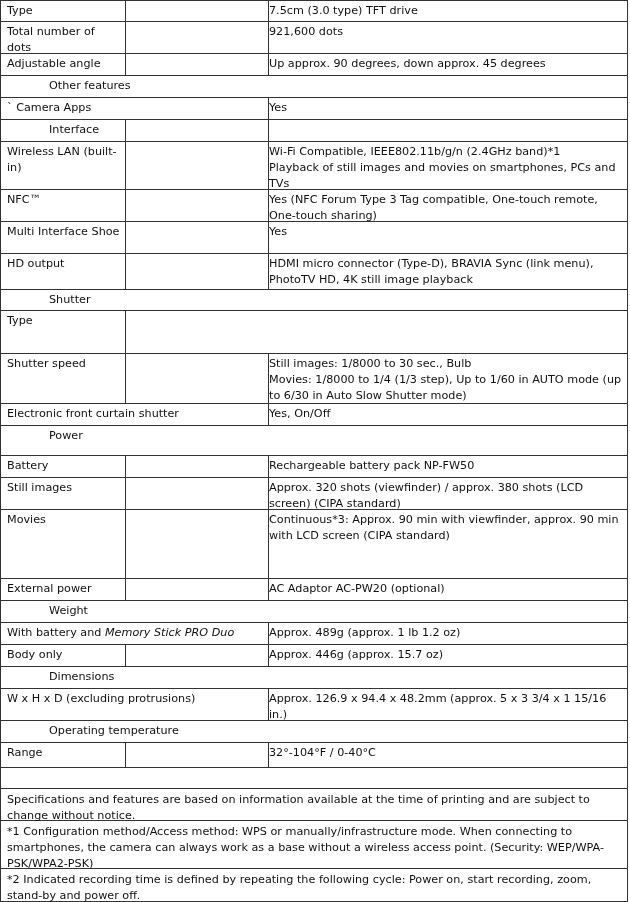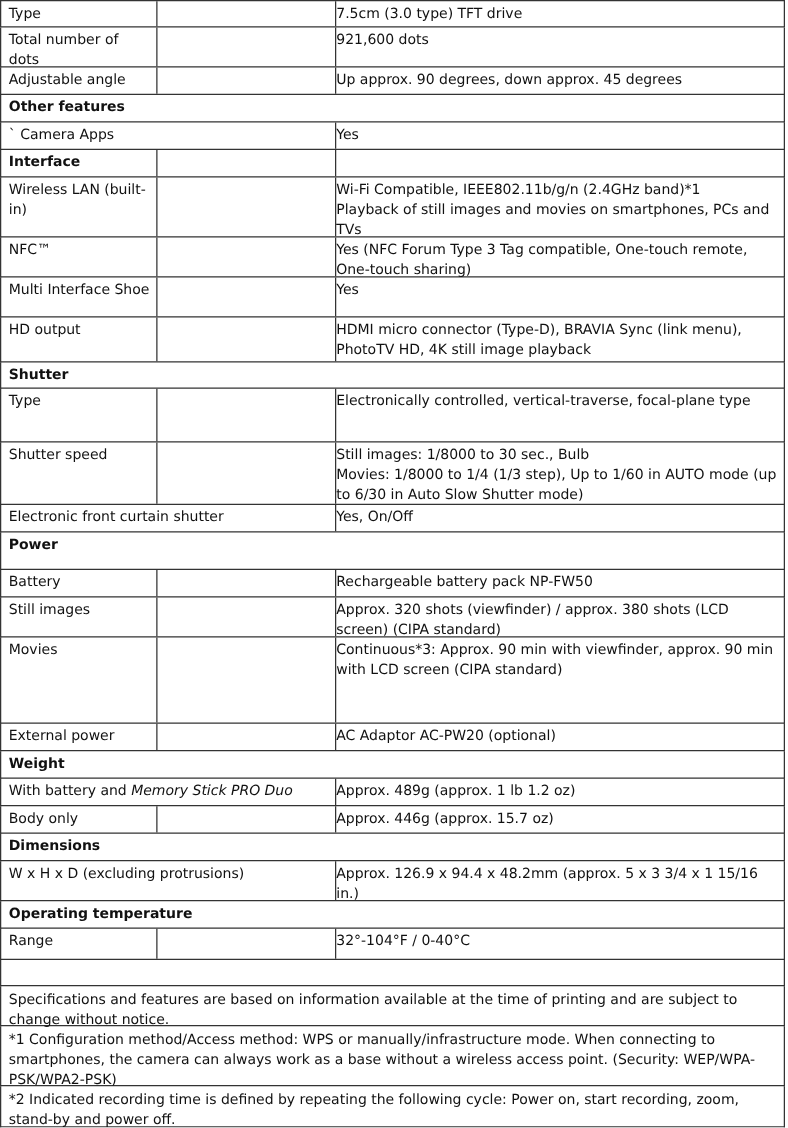--- a/index.html
+++ b/index.html
@@ -10,21 +10,21 @@
          border-left: 1.5px solid #333; border-right: 1.5px solid #333;
          border-bottom: 1.5px solid #333; }
   .row.first { border-top: 1.5px solid #333; }
   .cell { position: absolute; top: 0; bottom: 0; box-sizing: border-box;
           padding: 2px 5px 0 6px; line-height: 16px; white-space: normal; }
   .c1 { left: 0; width: 124px; }
   .c2 { left: 124px; width: 143px; border-left: 1.5px solid #333; }
   .c3 { left: 267px; right: 0; border-left: 1.5px solid #333; padding-left: 0; }
   .c12 { left: 0; width: 267px; }
   .full { left: 0; right: 0; }
-  .hdr { font-weight: bold; }
+  .hdr { font-weight: normal; margin-left: 42px; }
   .it { font-style: italic; }
   .note { line-height: 16px; padding-top: 3px; }
 </style>
 </head>
 <body>
 
 <div id="sheet">
 
   <div class="row first" style="height:22px">
     <div class="cell c1">Type</div>
@@ -78,21 +78,20 @@
     <div class="cell c2"></div>
     <div class="cell c3">HDMI micro connector (Type-D), BRAVIA Sync (link menu), PhotoTV HD, 4K still image playback</div>
   </div>
 
   <div class="row" style="height:21px">
     <div class="cell full hdr">Shutter</div>
   </div>
   <div class="row" style="height:43px">
     <div class="cell c1">Type</div>
     <div class="cell c2"></div>
-    <div class="cell c3">Electronically controlled, vertical-traverse, focal-plane type</div>
   </div>
   <div class="row" style="height:50px">
     <div class="cell c1">Shutter speed</div>
     <div class="cell c2"></div>
     <div class="cell c3">
       <div>Still images: 1/8000 to 30 sec., Bulb</div>
       <div>Movies: 1/8000 to 1/4 (1/3 step), Up to 1/60 in AUTO mode (up to 6/30 in Auto Slow Shutter mode)</div>
     </div>
   </div>
   <div class="row" style="height:22px">

